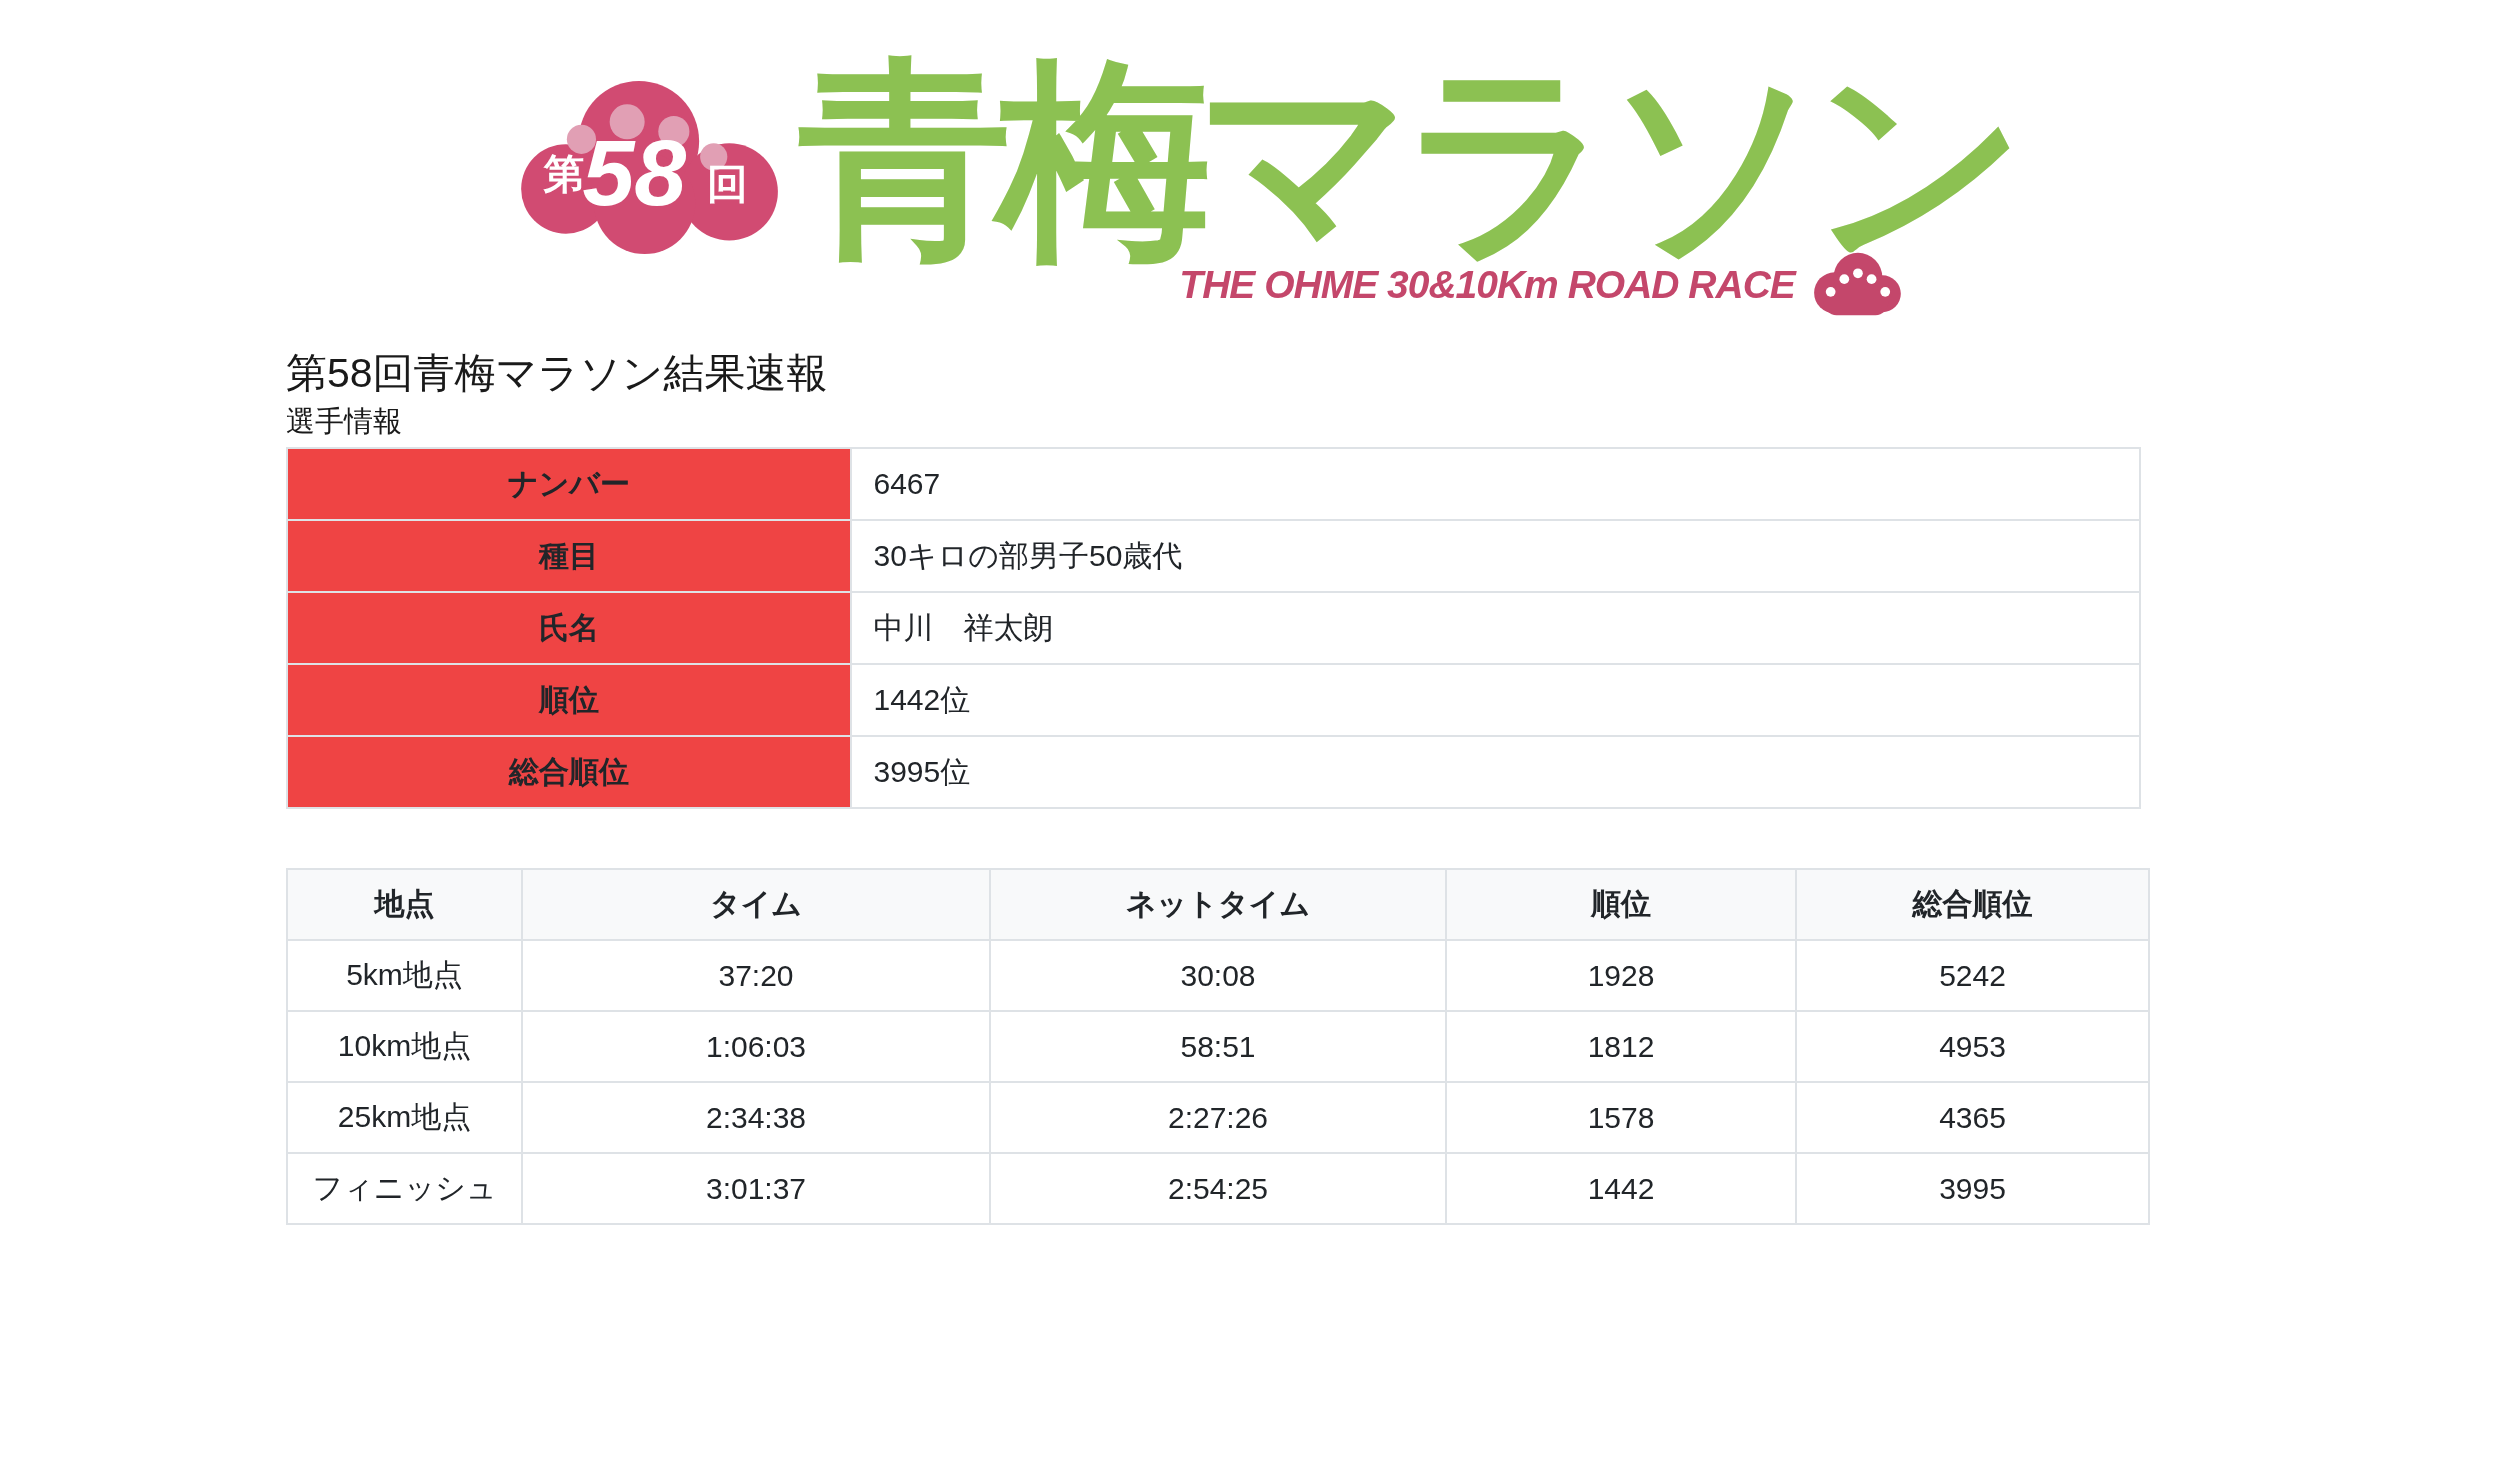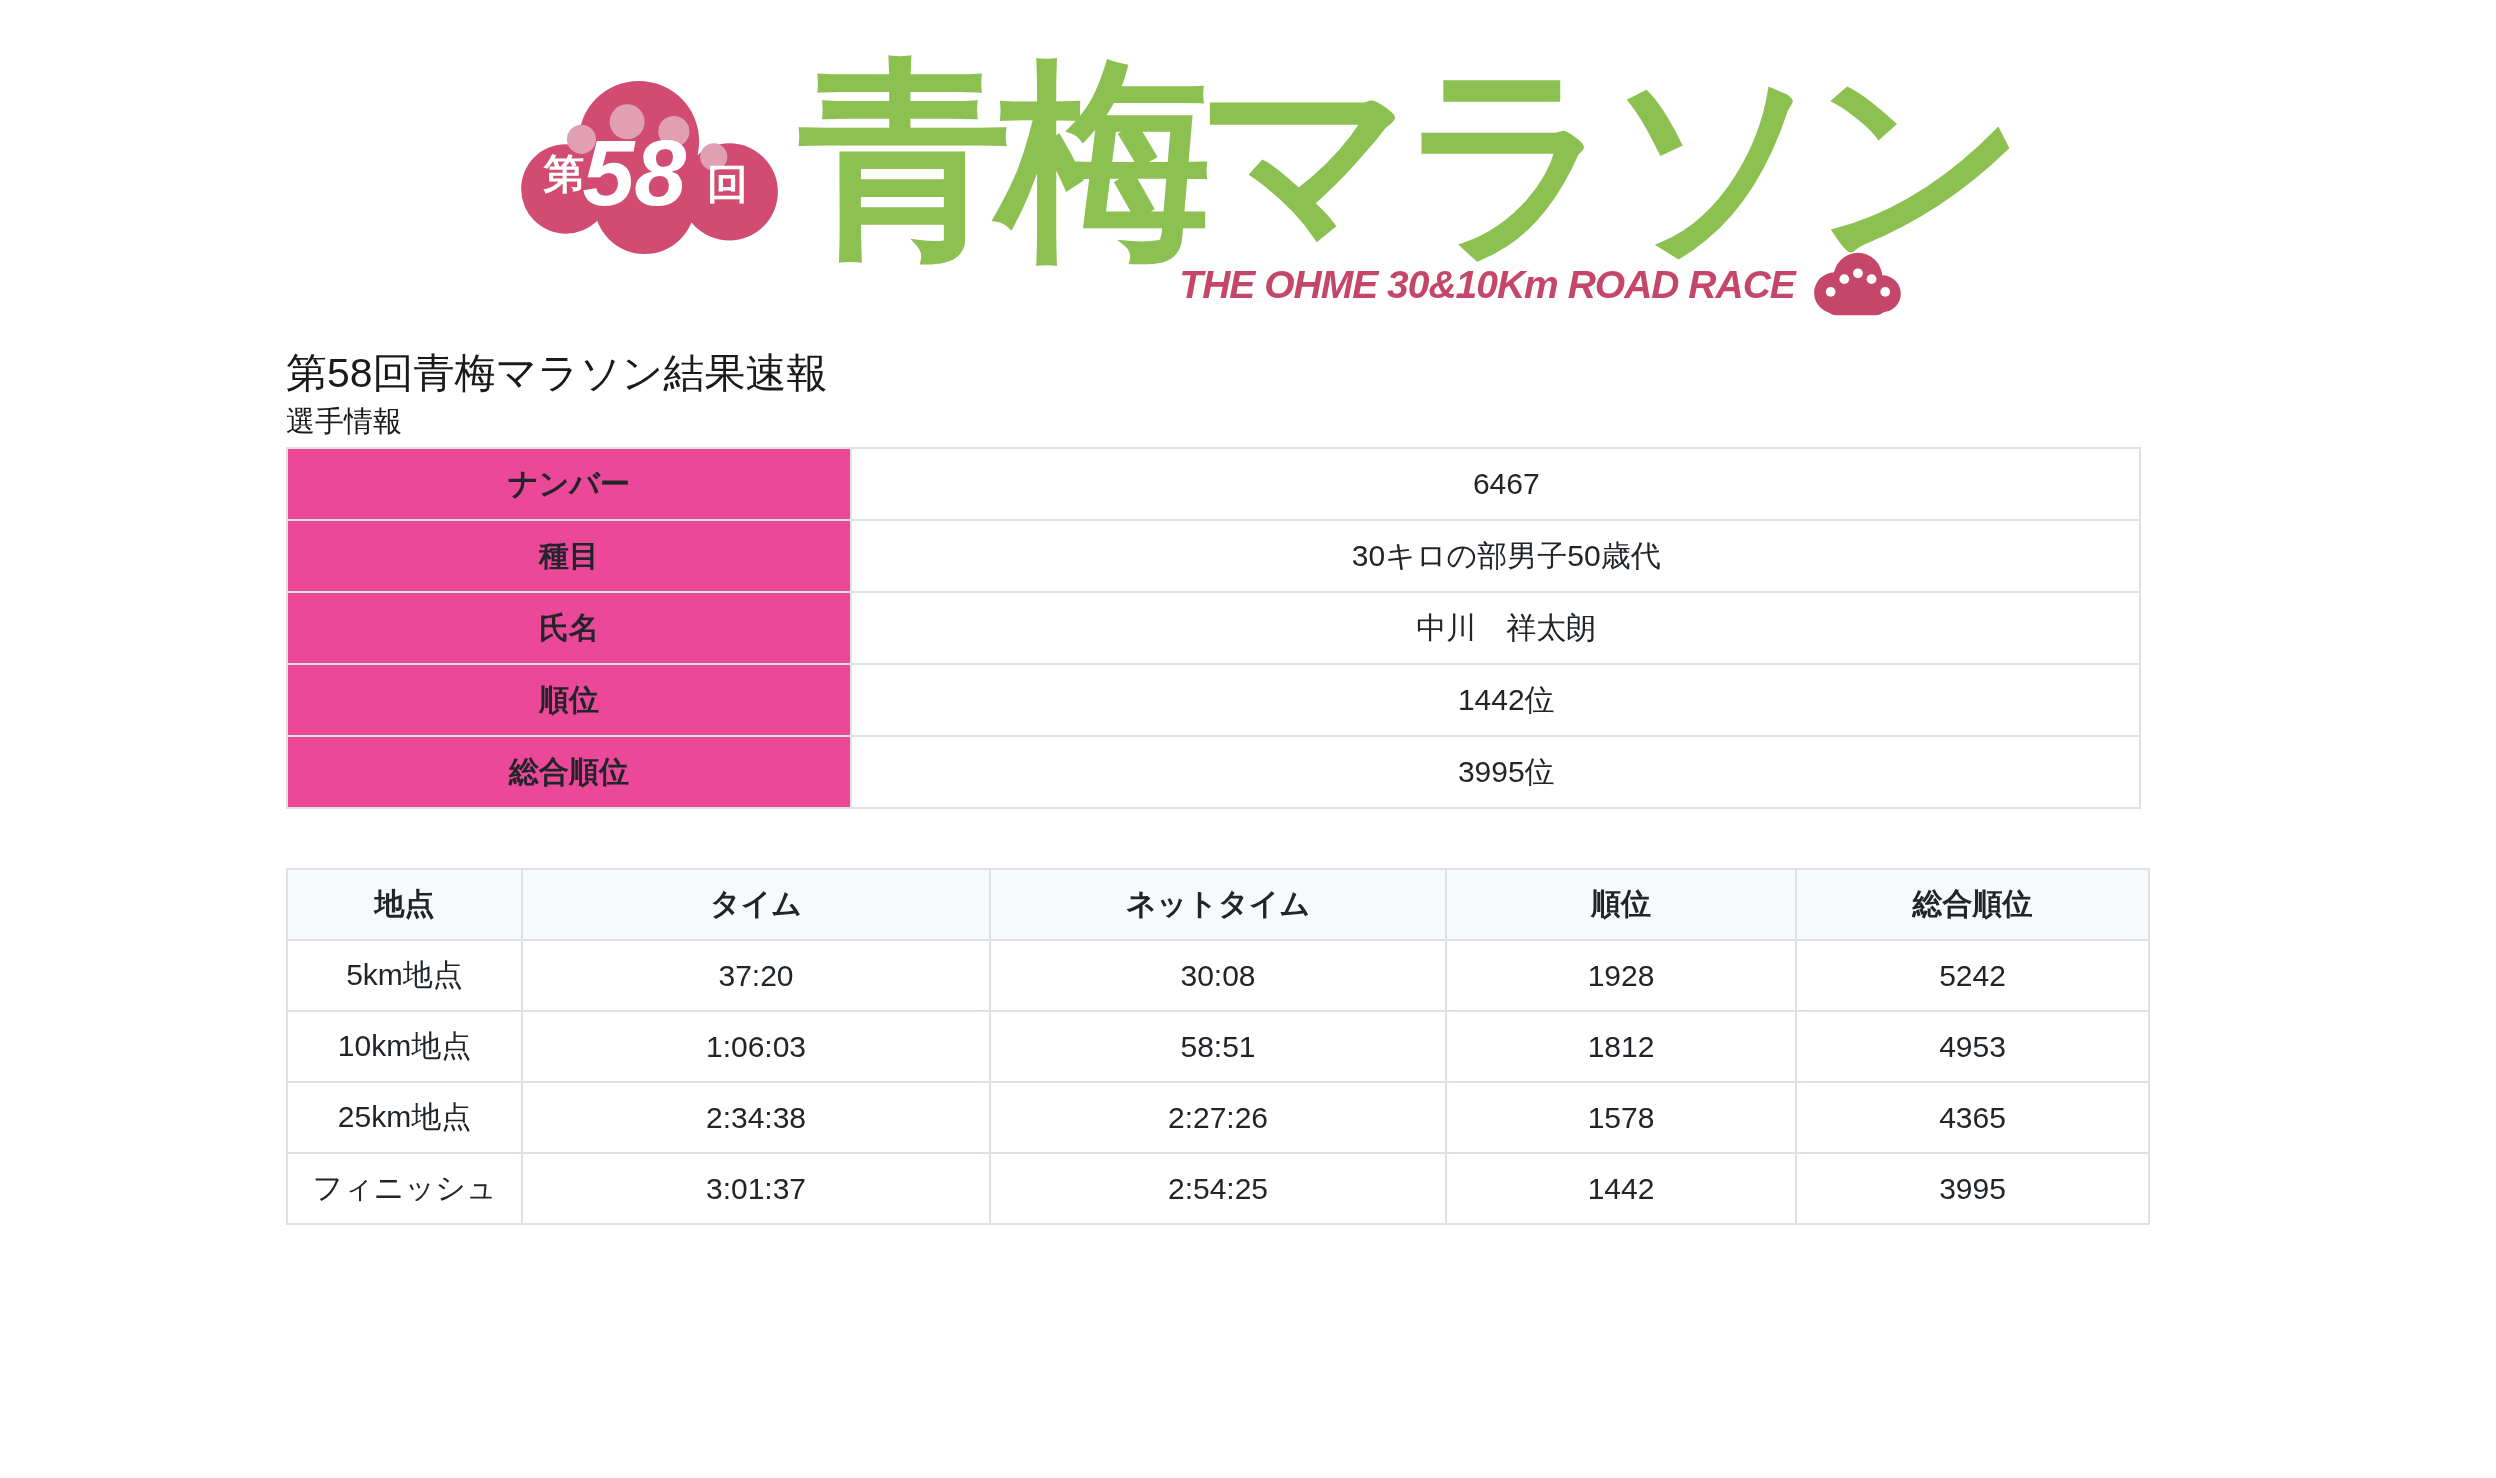--- a/index.html
+++ b/index.html
@@ -86,26 +86,26 @@
     overflow: hidden;
     white-space: nowrap;
   }
   .athlete-table {
     margin-top: 7.8px;
     width: 1855px;
   }
   .athlete-table td { height: 70px; }
   .athlete-table td.row-label {
     width: 562px;
-    background: #ec4899;
+    background: #ef4444;
     font-weight: 700;
     text-align: center;
   }
   .athlete-table td.row-value {
-    text-align: center;
+    text-align: left;
     padding-left: 21.5px;
   }
   .splits-table {
     margin-top: 59px;
     width: 1863px;
   }
   .splits-table th {
     height: 69px;
     background: #f8f9fa;
     font-weight: 700;

